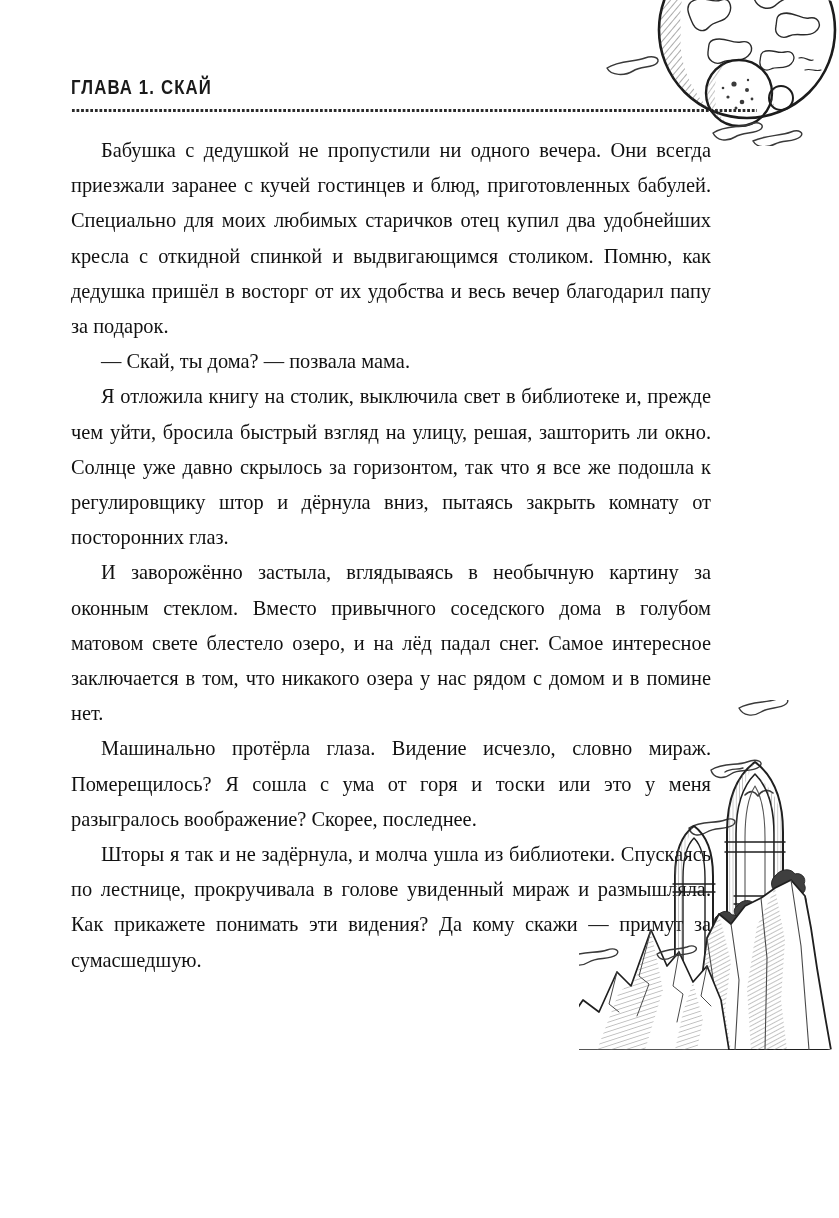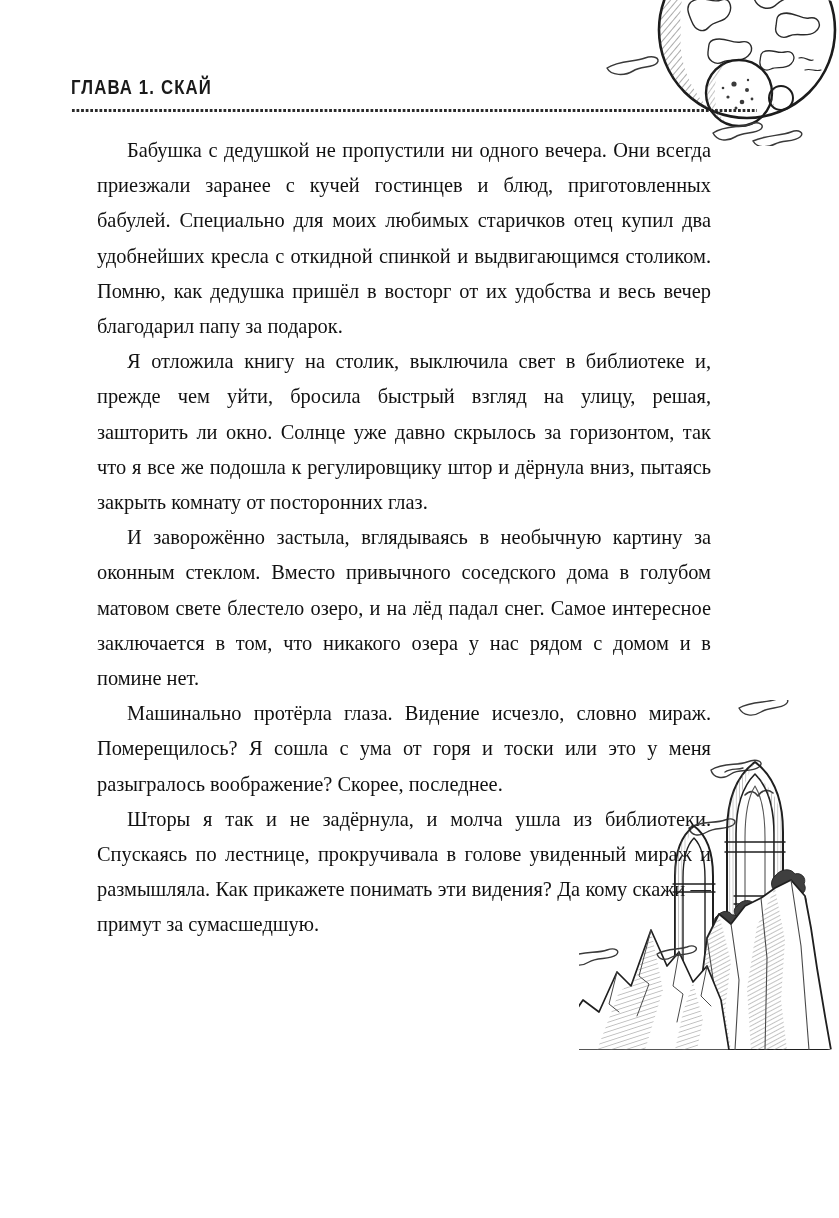--- a/index.html
+++ b/index.html
@@ -64,21 +64,21 @@
   }
   .bodytext p {
     margin: 0;
     text-indent: 30px;
   }
   .bodytext p.dialogue {
     text-indent: 30px;
     text-align: left;
   }
   
-  .bodytext p { text-align-last: left; margin-left: 26px; }
+  .bodytext p { text-align-last: left; }
 
   
   .folio {
     position: absolute;
     left: 0;
     top: 1126px;
     width: 761px;
     text-align: center;
     font-size: 19px;
     color: #a21caf;
@@ -177,20 +177,21 @@
       </g>
       <g stroke="#3a3a3a" stroke-width="1.5">
         <path d="M158 145 C170 139 186 140 196 136 C204 133 210 137 205 141
                  C199 146 188 144 180 148 C172 152 162 152 158 145 Z"></path>
       </g>
     </svg>
   </div>
 
   <div class="bodytext">
     <p>Бабушка с дедушкой не пропустили ни одного вечера. Они всегда приезжали заранее с кучей гостинцев и блюд, приготовленных бабулей. Специально для моих любимых старичков отец купил два удобнейших кресла с откидной спинкой и выдвигающимся столиком. Помню, как дедушка пришёл в восторг от их удобства и весь вечер благодарил папу за подарок.</p>
+    <p class="dialogue">— Скай, ты дома? — позвала мама.</p>
     <p>Я отложила книгу на столик, выключила свет в библиотеке и, прежде чем уйти, бросила быстрый взгляд на улицу, решая, зашторить ли окно. Солнце уже давно скрылось за горизонтом, так что я все же подошла к регулировщику штор и дёрнула вниз, пытаясь закрыть комнату от посторонних глаз.</p>
     <p>И заворожённо застыла, вглядываясь в необычную картину за оконным стеклом. Вместо привычного соседского дома в голубом матовом свете блестело озеро, и на лёд падал снег. Самое интересное заключается в том, что никакого озера у нас рядом с домом и в помине нет.</p>
     <p>Машинально протёрла глаза. Видение исчезло, словно мираж. Померещилось? Я сошла с ума от горя и тоски или это у меня разыгралось воображение? Скорее, последнее.</p>
     <p>Шторы я так и не задёрнула, и молча ушла из библиотеки. Спускаясь по лестнице, прокручивала в голове увиденный мираж и размышляла. Как прикажете понимать эти видения? Да кому скажи — примут за сумасшедшую.</p>
   </div>
 
   <div class="art art-bottom">
     <svg viewBox="0 0 260 350" xmlns="http://www.w3.org/2000/svg" fill="none" stroke="#2b2b2b" stroke-width="1.4" stroke-linecap="round" stroke-linejoin="round">
       <defs>
         <pattern id="hatchCol" width="3.2" height="3.2" patternUnits="userSpaceOnUse">

